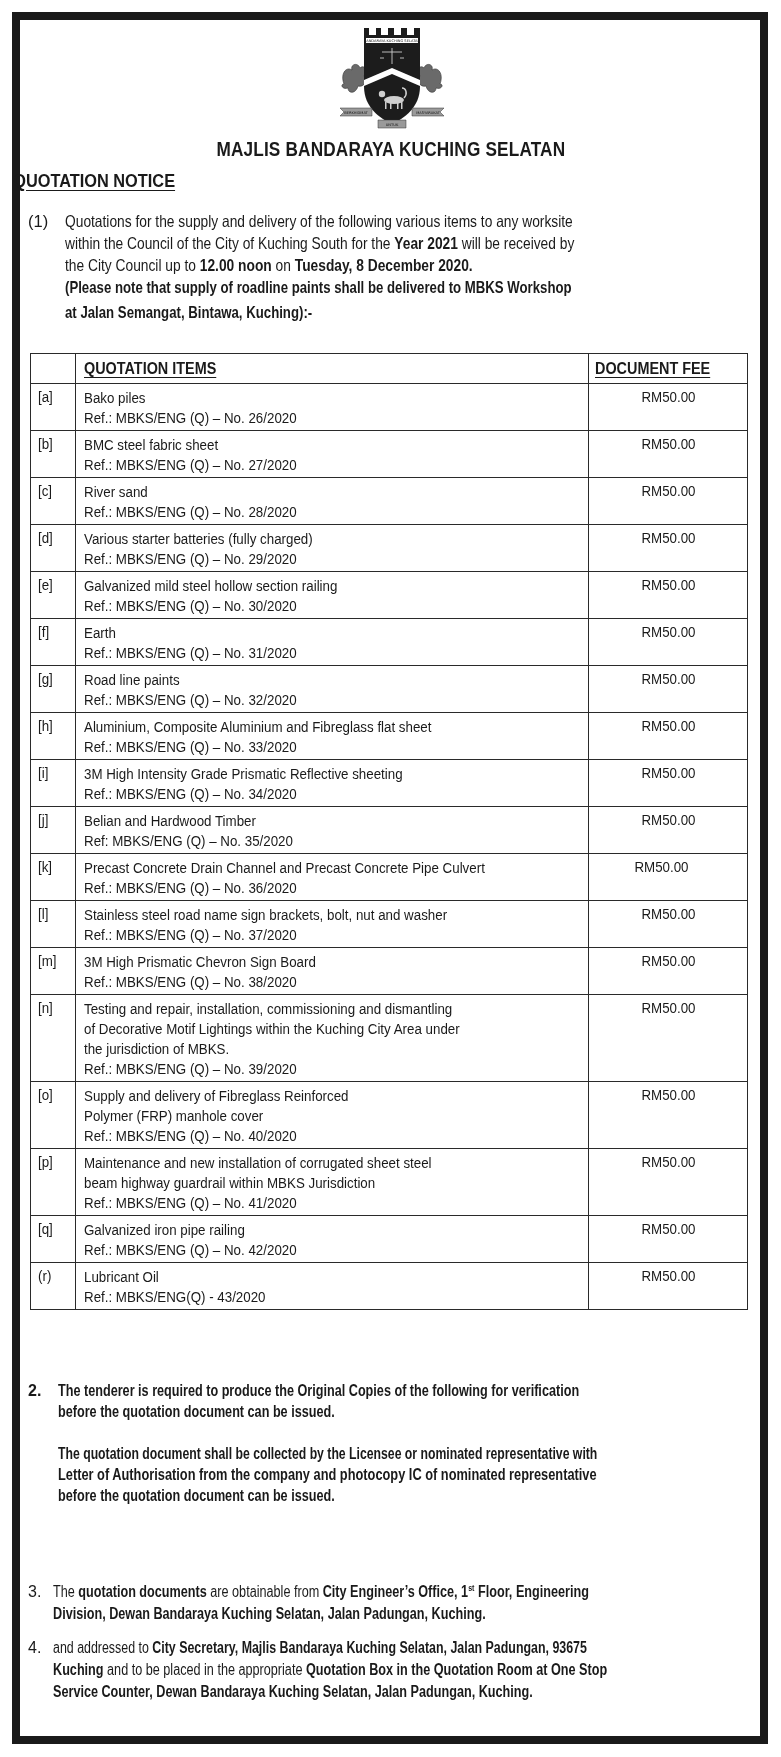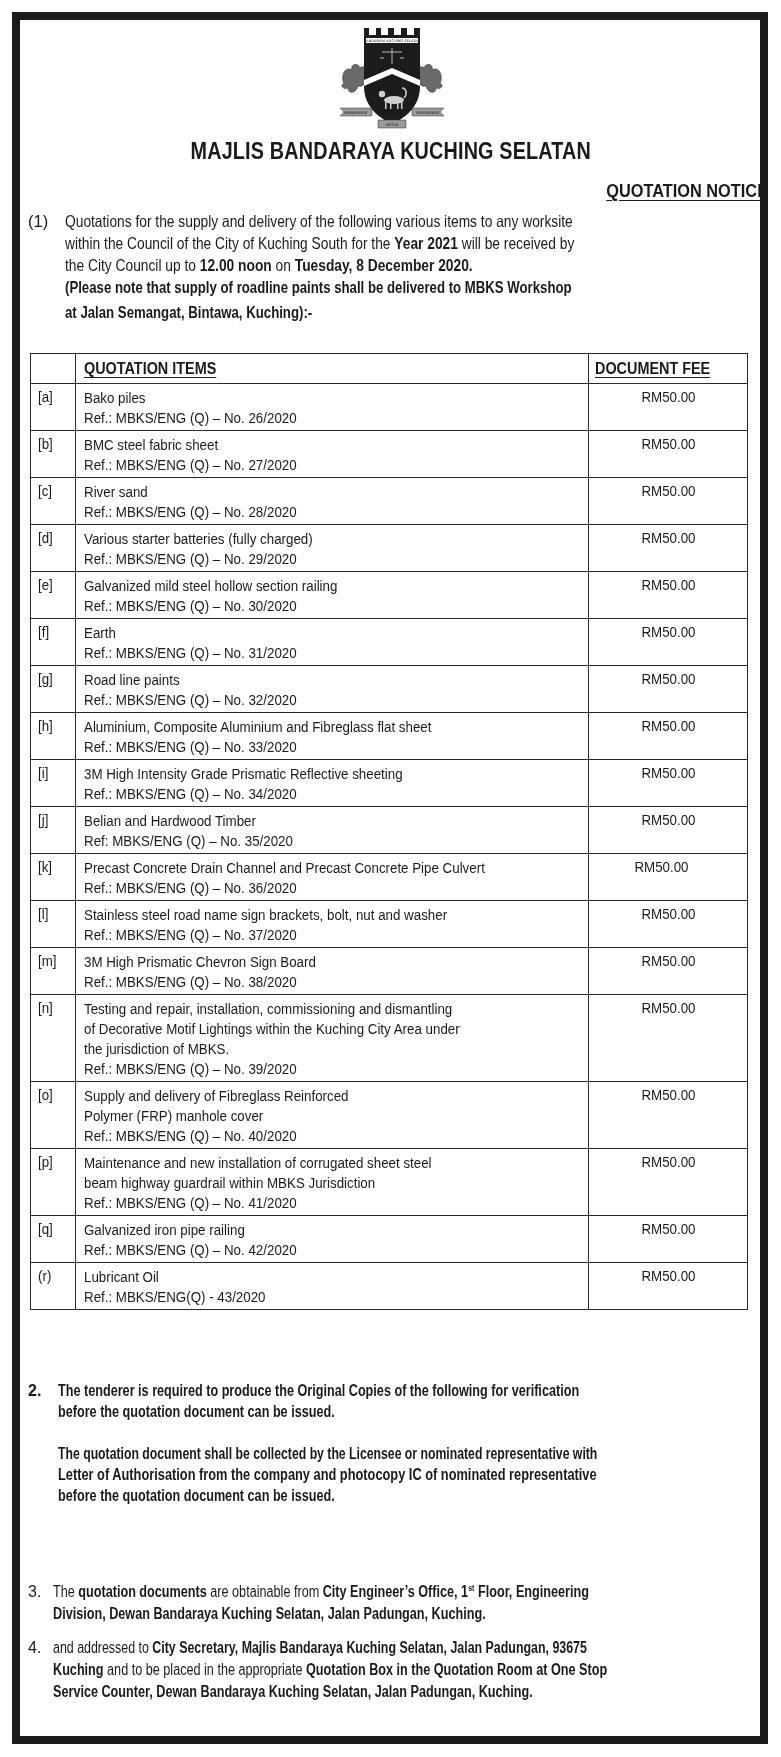--- a/index.html
+++ b/index.html
@@ -2,22 +2,22 @@
 <html><head>
 <meta charset="utf-8">
 <style>
   html, body { margin: 0; padding: 0; background: #ffffff; }
   body { width: 781px; height: 1757px; position: relative; overflow: hidden;
          font-family: "Liberation Sans", sans-serif; color: #1a1a1a; }
   .frame { position: absolute; left: 12px; top: 12px; width: 756px; height: 1732px;
            box-sizing: border-box; border: 8px solid #1a1a1a; background: #fff; }
   .crest { position: absolute; left: 338px; top: 24px; width: 108px; height: 106px; }
   .org-title { position: absolute; left: 0; right: 0; top: 138px; text-align: center;
-               font-weight: bold; font-size: 23px; letter-spacing: 0.2px; }
-  .notice-title { position: absolute; left: 0; right: 0; top: 180px; text-align: right;
+               font-weight: bold; font-size: 20px; letter-spacing: 0.2px; }
+  .notice-title { position: absolute; left: 0; right: 0; top: 170px; text-align: left;
                   font-weight: bold; font-size: 19px; }
   .notice-title span { text-decoration: underline; text-underline-offset: 3px; }
   .para1 { position: absolute; left: 28px; top: 210px; width: 730px; font-size: 16.5px; line-height: 22px; }
   .para1 .num { position: absolute; left: 0; top: 0; }
   .para1 .body { position: absolute; left: 37px; top: 0; width: 710px; }
   .line { white-space: nowrap; display: block; }
   .squeeze { display: inline-block; transform: scaleX(0.86); transform-origin: left center; }
   b { font-weight: bold; }
 
   table.items { position: absolute; left: 30px; top: 353px; width: 718px; border-collapse: collapse;

